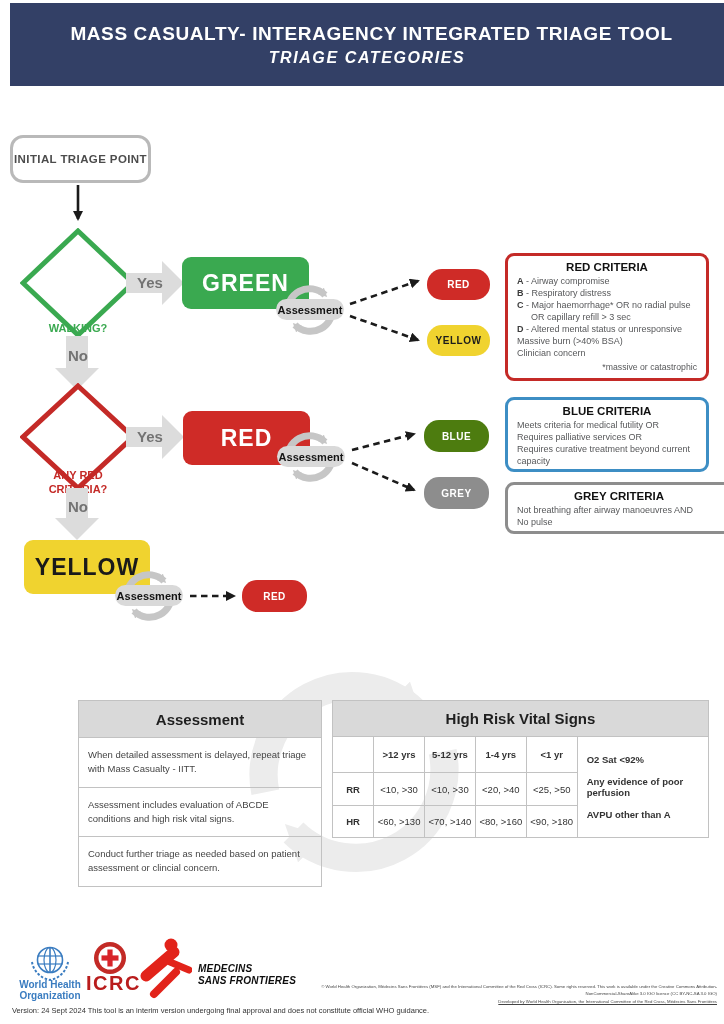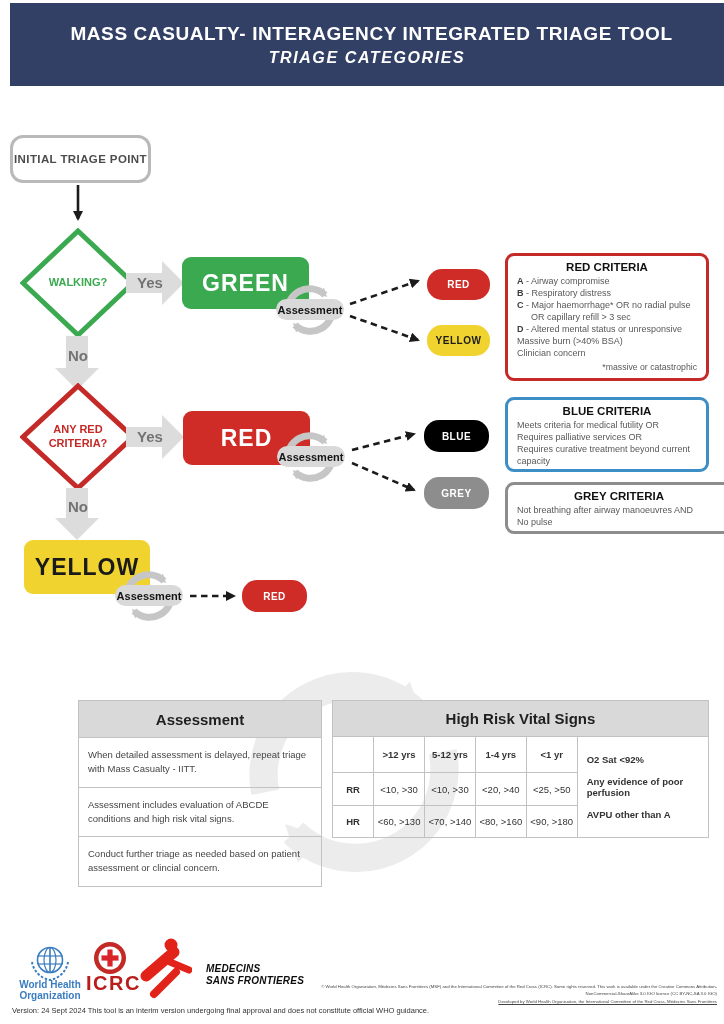--- a/index.html
+++ b/index.html
@@ -20,21 +20,21 @@
 
   
   .abs { position:absolute; }
   .startbox {
     left:10px; top:135px; width:141px; height:48px;
     border:3px solid #b9b9b9; border-radius:13px; background:#fff;
     display:flex; align-items:center; justify-content:center;
     font-size:11.5px; font-weight:bold; color:#4c4c4c; letter-spacing:.4px;
   }
   .dlabel { display:flex; align-items:center; justify-content:center; text-align:center;
-            font-weight:bold; line-height:1.25; }
+            font-weight:bold; line-height:1.25;margin-top:46px; }
   .bigbox {
     border-radius:9px; display:flex; align-items:center; justify-content:center;
     font-weight:bold; font-size:23px; letter-spacing:1px; color:#fff;
   }
   .pill {
     border-radius:15px; display:flex; align-items:center; justify-content:center;
     font-weight:bold; font-size:10px; letter-spacing:.5px; color:#fff;
   }
   .apill {
     background:#d9d9d9; border-radius:11px; display:flex; align-items:center; justify-content:center;
@@ -179,21 +179,21 @@
   </svg>
   <div class="abs apill" style="left:277px; top:446px; width:68px; height:21px;">Assessment</div>
 
   <svg class="abs" style="left:350px; top:424px;" width="74" height="32">
     <line x1="2" y1="26" x2="64" y2="10" stroke="#1b1b1b" stroke-width="2.6" stroke-dasharray="6.5 4.5" marker-end="url(#mBlack)"></line>
   </svg>
   <svg class="abs" style="left:350px; top:458px;" width="74" height="40">
     <line x1="2" y1="5" x2="64" y2="32" stroke="#1b1b1b" stroke-width="2.6" stroke-dasharray="6.5 4.5" marker-end="url(#mBlack)"></line>
   </svg>
 
-  <div class="abs pill" style="left:424px; top:420px; width:65px; height:32px; background:#000000;">BLUE</div>
+  <div class="abs pill" style="left:424px; top:420px; width:65px; height:32px; background:#4d7c0f;">BLUE</div>
   <div class="abs pill" style="left:424px; top:477px; width:65px; height:32px; background:#8d8d8d;">GREY</div>
 
   <div class="abs critbox" style="left:505px; top:397px; width:204px; height:75px; border:3px solid #3d8ec4;">
     <div class="crit-title">BLUE CRITERIA</div>
     <div class="crit-line">Meets criteria for medical futility OR</div>
     <div class="crit-line">Requires palliative services OR</div>
     <div class="crit-line wrap">Requires curative treatment beyond current capacity</div>
   </div>
 
   <div class="abs critbox" style="left:505px; top:482px; width:228px; height:52px; border:3px solid #8d8d8d;">
@@ -282,21 +282,21 @@
     <rect x="8.5" y="14.4" width="17" height="5.2" fill="#d8242a"></rect>
   </svg>
   <div class="abs icrc-text" style="left:86px; top:972px;">ICRC</div>
 
   <svg class="abs" style="left:140px; top:936px;" width="52" height="64" viewBox="0 0 52 64">
     <circle cx="31" cy="9" r="6.5" fill="#e2231a"></circle>
     <path d="M6 40 L34 16" stroke="#e2231a" stroke-width="11" stroke-linecap="round" fill="none"></path>
     <path d="M14 58 L36 36" stroke="#e2231a" stroke-width="8" stroke-linecap="round" fill="none"></path>
     <path d="M30 26 L49 34" stroke="#e2231a" stroke-width="7" stroke-linecap="round" fill="none"></path>
   </svg>
-  <div class="abs msf-text" style="left:206px; top:963px;">
+  <div class="abs msf-text" style="left:198px; top:963px;">
     <div>MEDECINS</div>
     <div>SANS FRONTIERES</div>
   </div>
 
   <div class="abs copy" style="left:305px; top:983px; width:412px;">
     <div>© World Health Organization, Médecins Sans Frontières (MSF) and the International Committee of the Red Cross (ICRC). Some rights reserved. This work is available under the Creative Commons Attribution-NonCommercial-ShareAlike 3.0 IGO licence (CC BY-NC-SA 3.0 IGO)</div>
     <div class="u">Developed by World Health Organisation, the International Committee of the Red Cross, Médecins Sans Frontières</div>
   </div>
 
   <div class="abs version" style="left:12px; top:1006px; width:600px;">Version: 24 Sept 2024  This tool is an interim version undergoing final approval and does not constitute official WHO guidance.</div>

